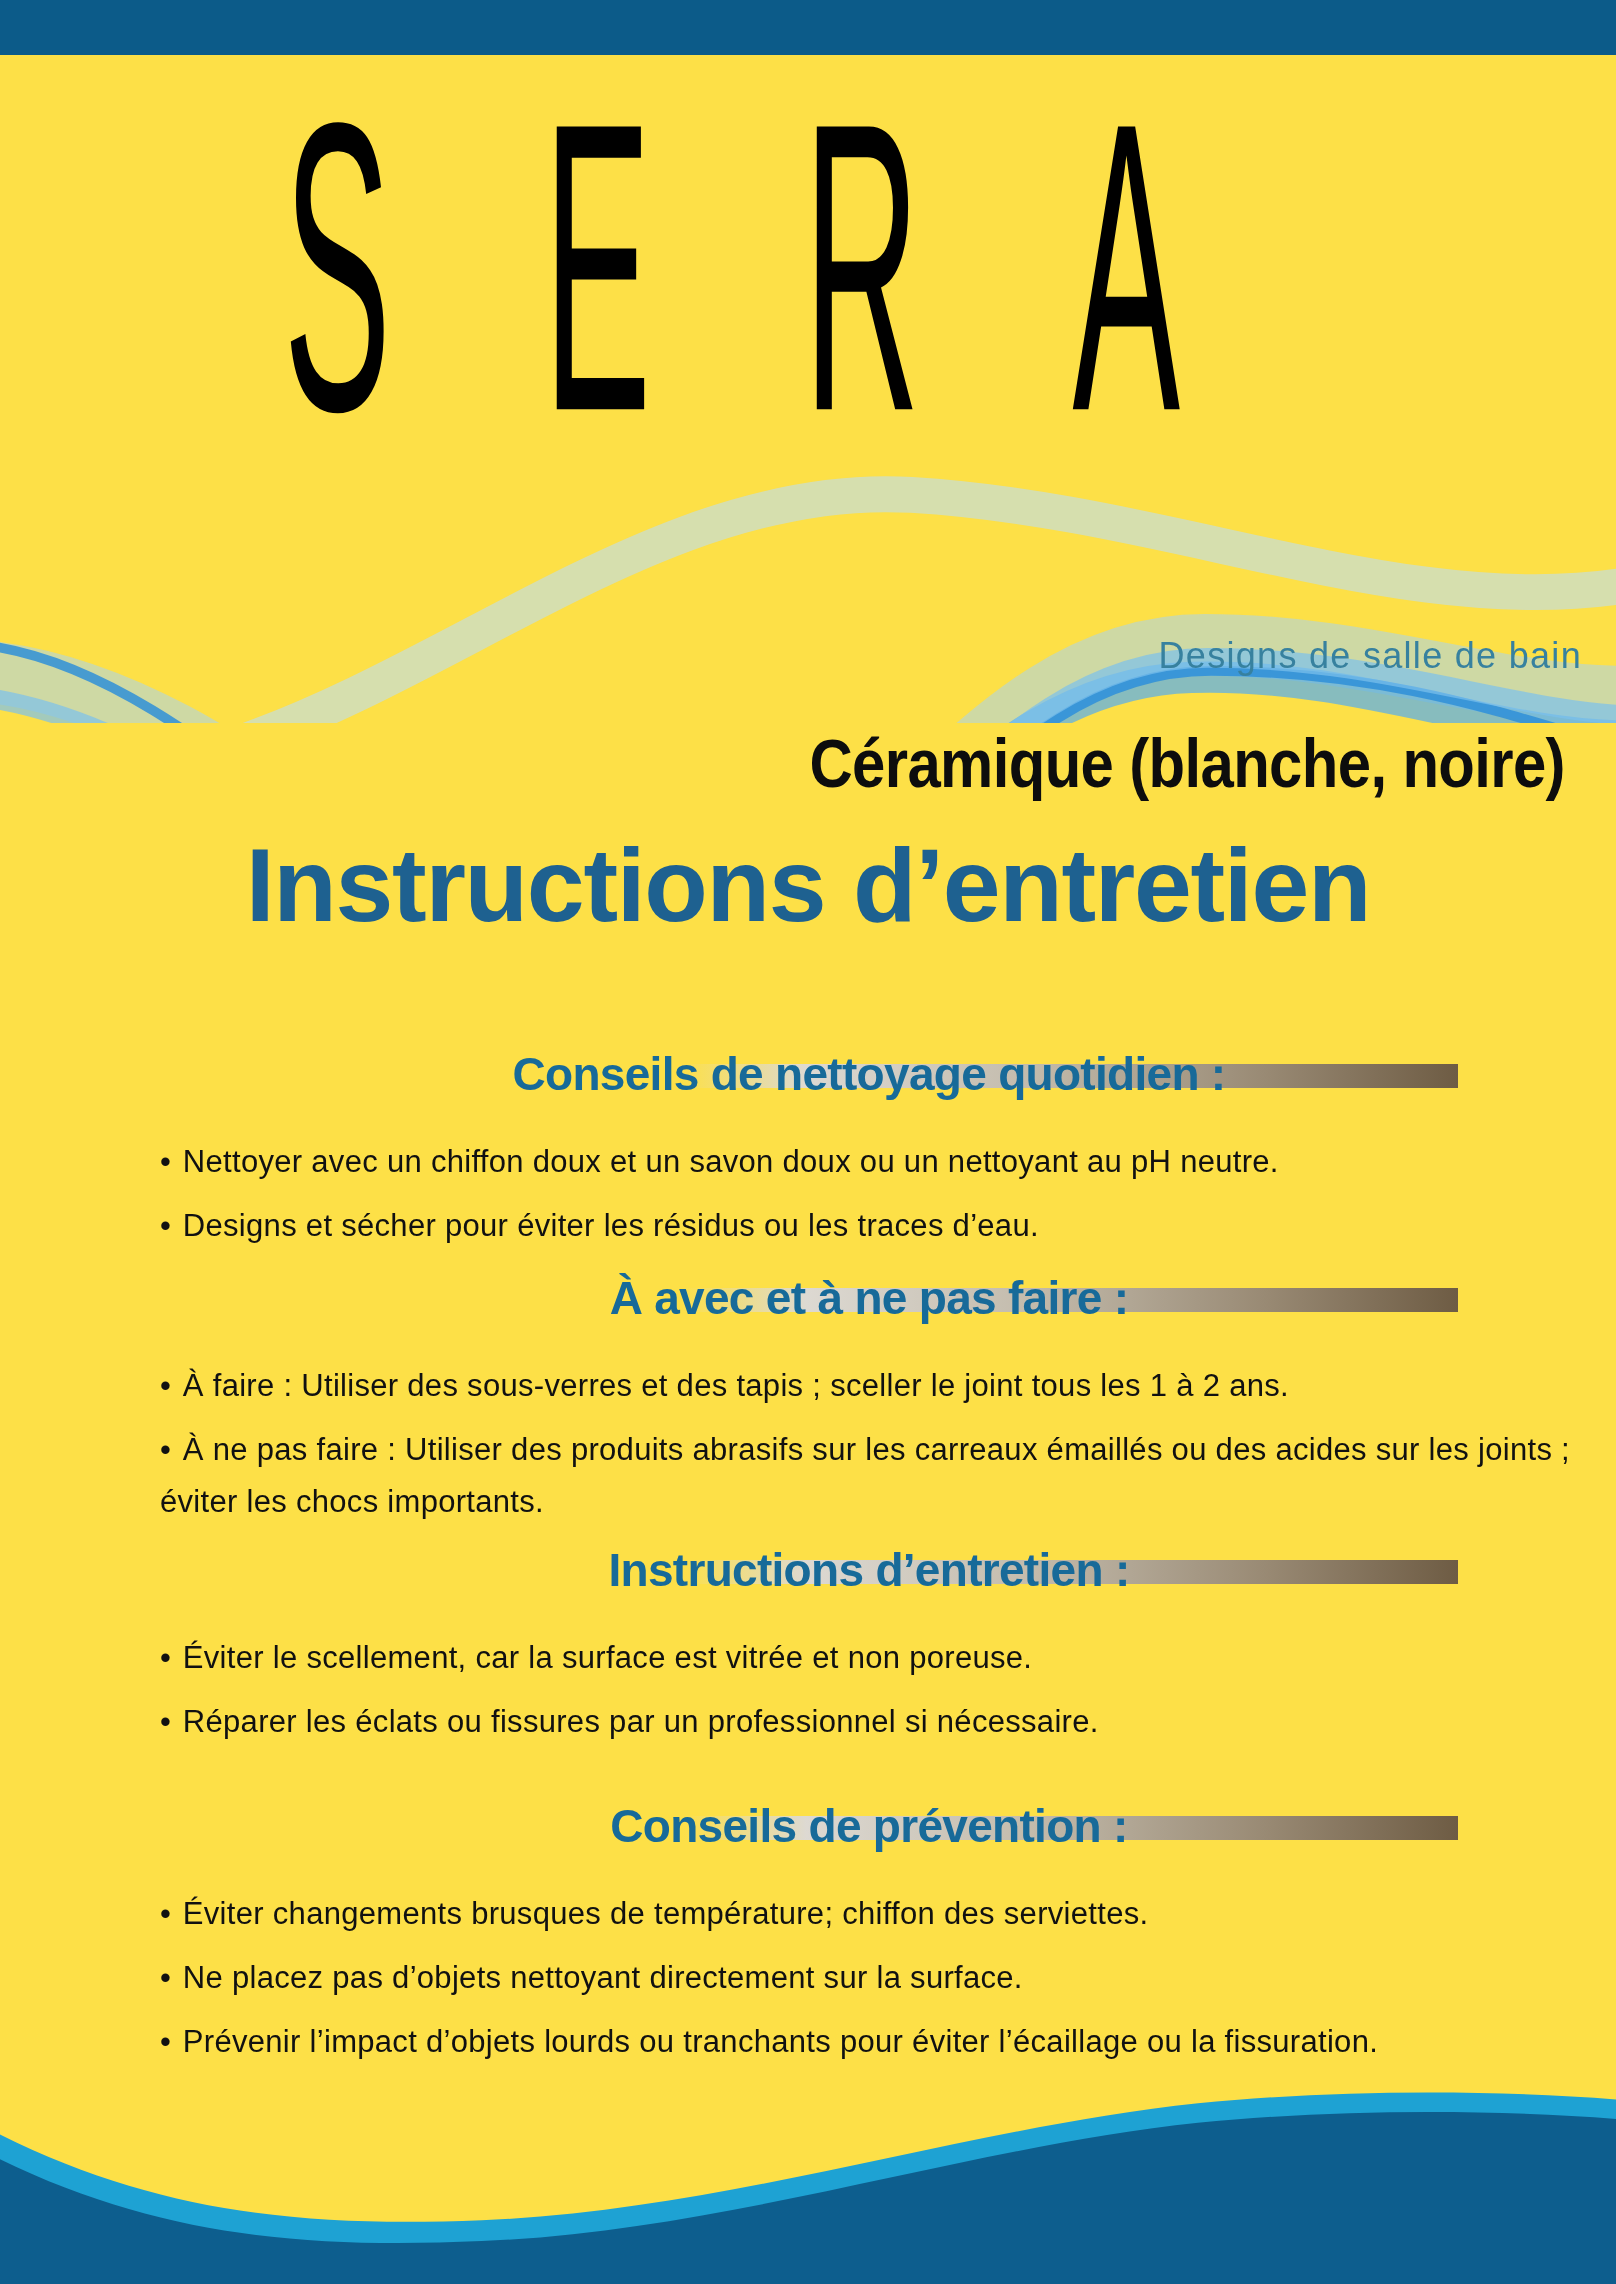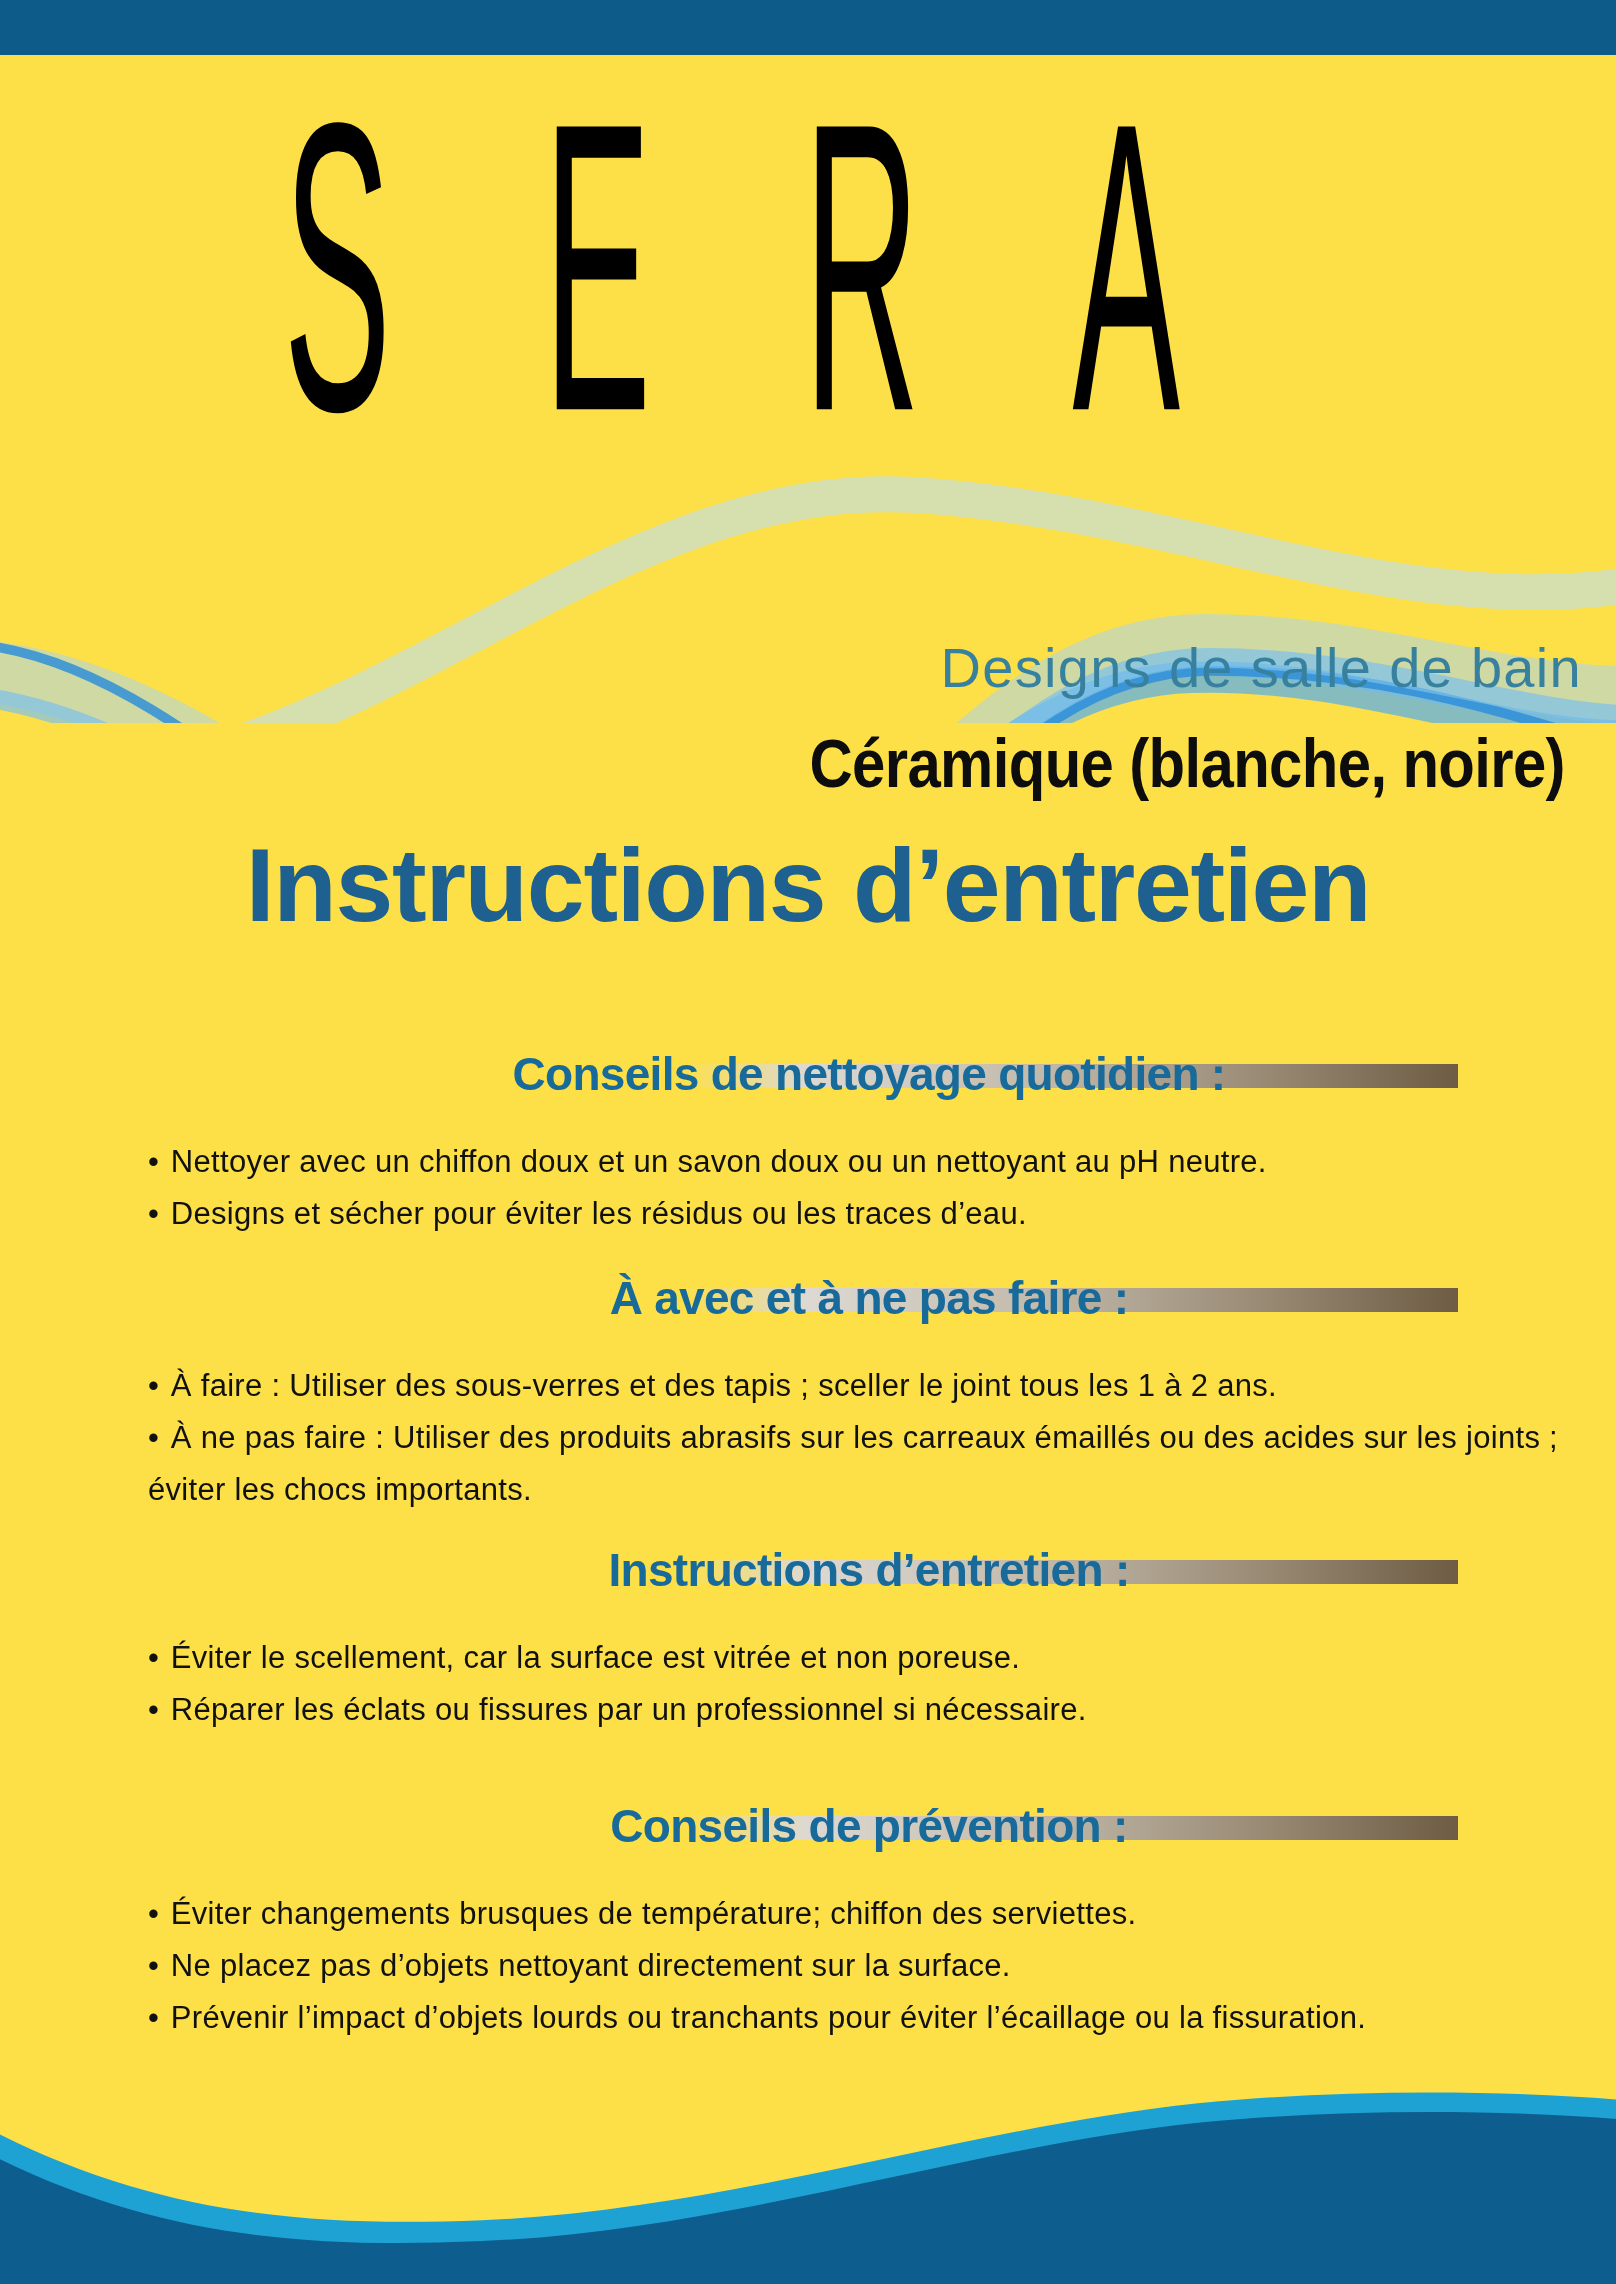--- a/index.html
+++ b/index.html
@@ -36,21 +36,21 @@
   }
 
   
   .ribbon{
     position:absolute;top:280px;left:0;width:1616px;height:443px;
   }
 
   
   .tagline{
     position:absolute;top:635px;right:34px;
-    font-size:56px;
+    font-size:36px;
     color:#37819f;
     letter-spacing:1.3px;
     white-space:nowrap;
   }
 
   
   .subtitle-row{
     position:absolute;top:724px;left:0;width:100%;
     display:flex;justify-content:flex-end;
   }
@@ -113,21 +113,21 @@
   .bullets{
     margin:29px 0 0 0;
     padding:0;
     list-style:none;
     font-size:31px;
     line-height:52px;
     color:#111111;
     max-width:1452px;
     letter-spacing:0.3px;
   }
-  .bullets li{margin:0;padding:0;}
+  .bullets li{margin:12px;padding:0;}
   .bullets .b{margin-right:11.7px;}
 
   .section-1{top:1042px;}
   .section-2{top:1266px;}
   .section-3{top:1538px;}
   .section-4{top:1794px;}
 
   
   .footer-wave{
     position:absolute;left:0;bottom:0;width:1616px;height:234px;

